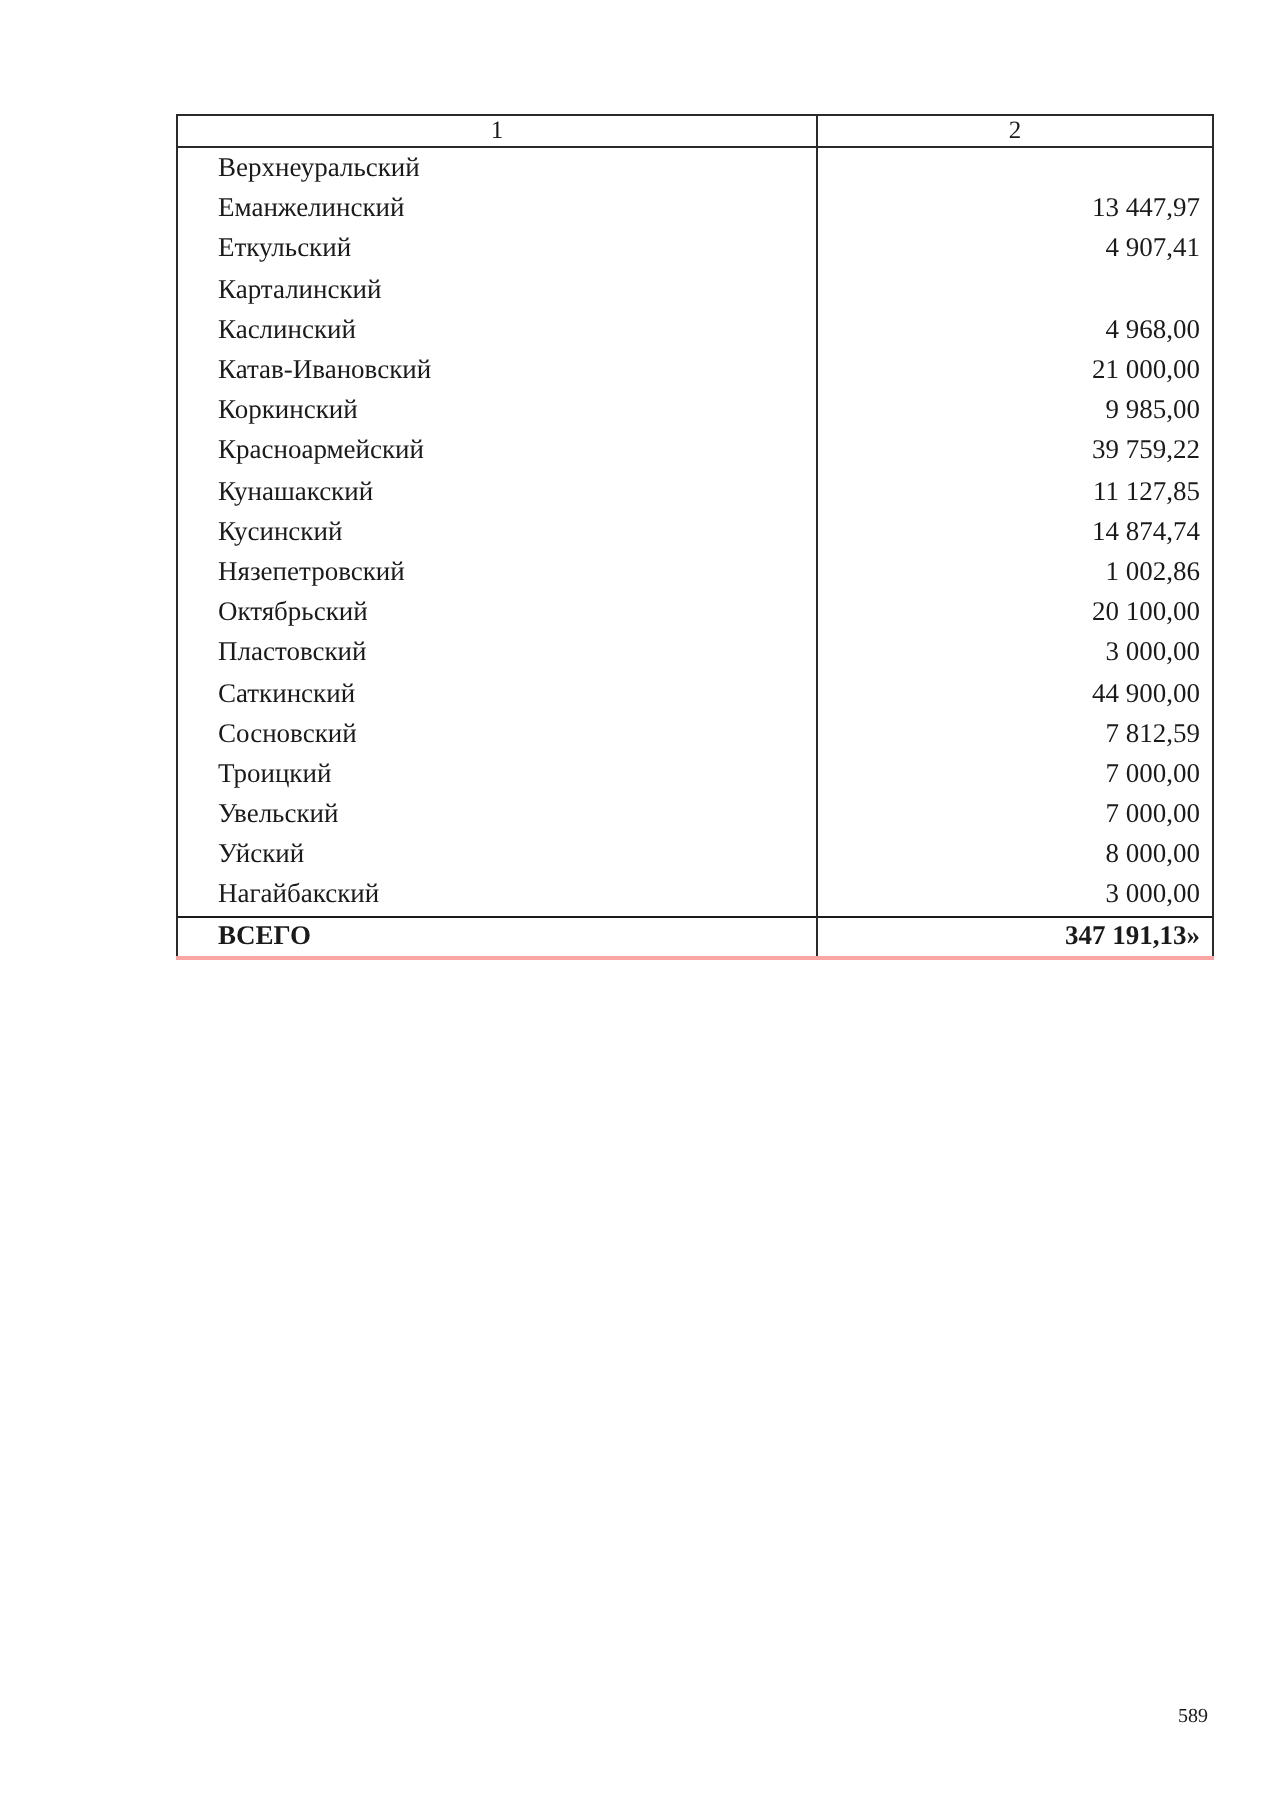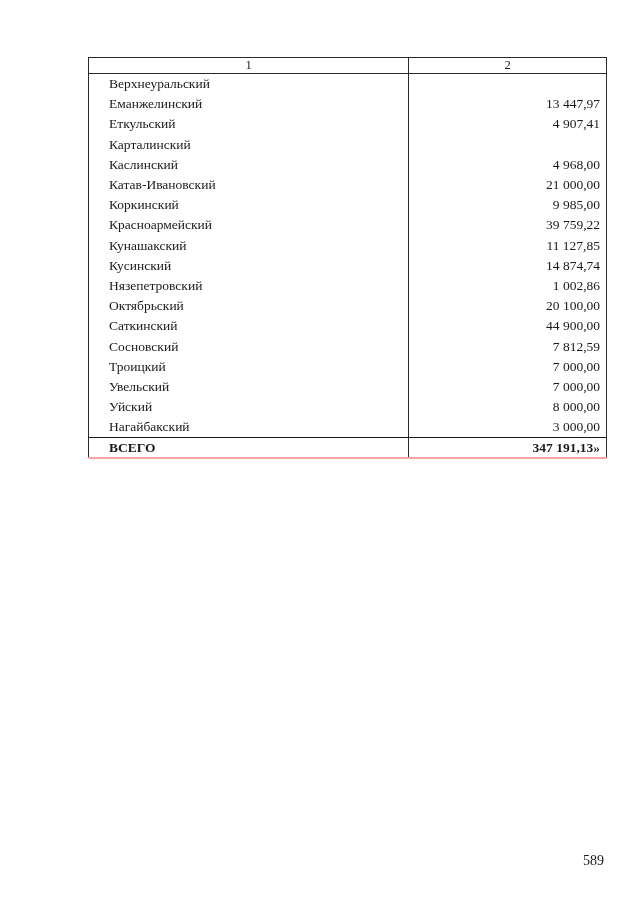--- a/index.html
+++ b/index.html
@@ -61,21 +61,21 @@
     border-top: 1.5px solid #1a1a1a;
     border-bottom: 2px solid #fca5a5;
     font-weight: bold;
     height: 19px;
   }
 
   .page-number {
     position: absolute;
     right: 36px;
     top: 853px;
-    font-size: 14px;
+    font-size: 10px;
   }
 </style>
 </head>
 <body>
 
 <div class="page">
 
   <table class="doc-table">
     <colgroup>
       <col class="c1">
@@ -144,20 +144,24 @@
   <tr>
     <td class="name">Нязепетровский</td>
     <td class="value">1 002,86</td>
   </tr>
 
   <tr>
     <td class="name">Октябрьский</td>
     <td class="value">20 100,00</td>
   </tr>
 
+  <tr>
+    <td class="name">Пластовский</td>
+    <td class="value">3 000,00</td>
+  </tr>
 
   <tr>
     <td class="name">Саткинский</td>
     <td class="value">44 900,00</td>
   </tr>
 
   <tr>
     <td class="name">Сосновский</td>
     <td class="value">7 812,59</td>
   </tr>

